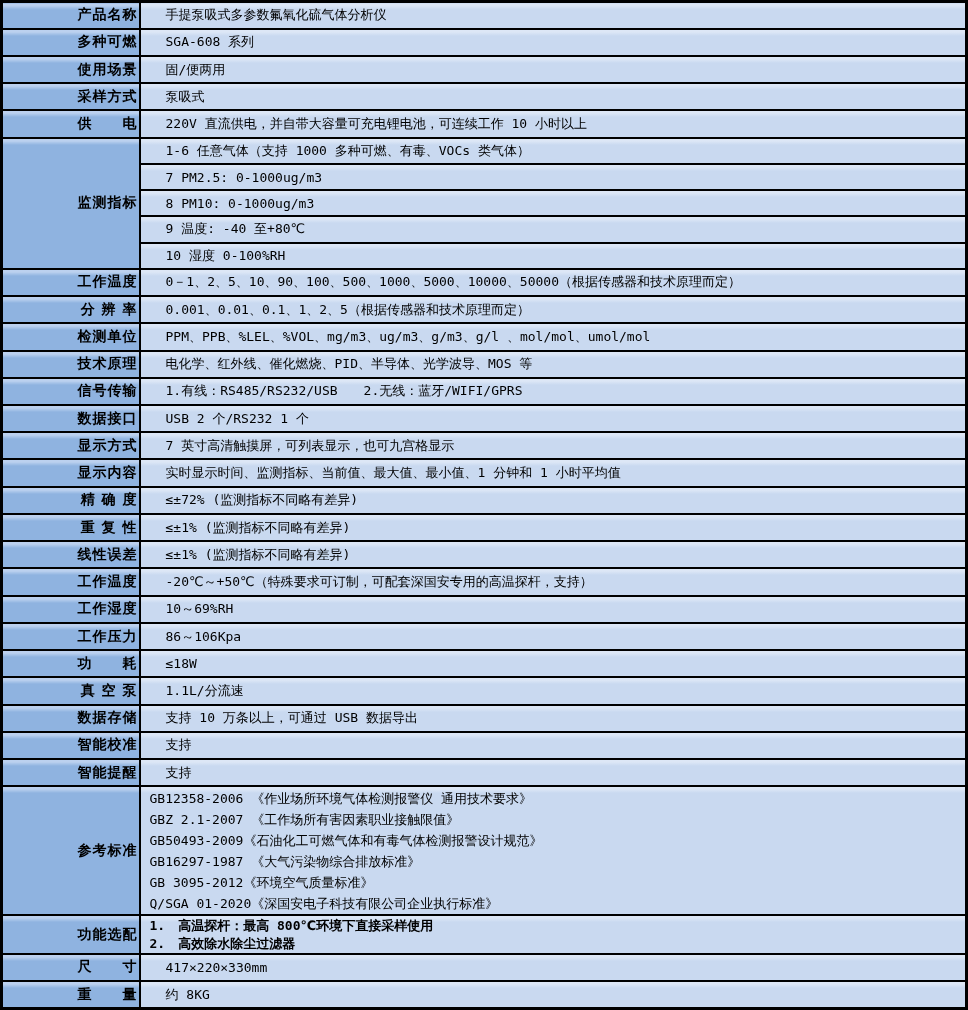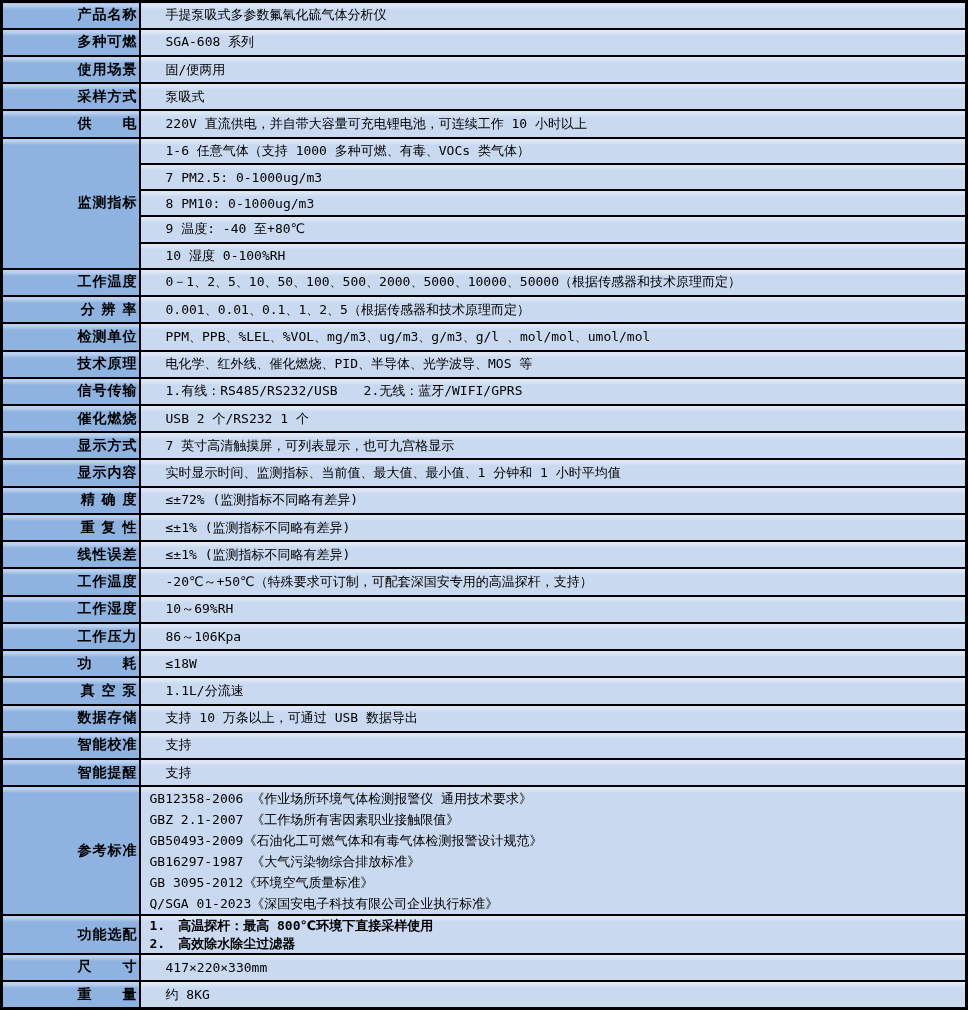--- a/index.html
+++ b/index.html
@@ -88,40 +88,40 @@
   </tr>
   <tr class="h26">
     <td class="val">9 温度: -40 至+80℃</td>
   </tr>
   <tr class="h26">
     <td class="val">10 湿度 0-100%RH</td>
   </tr>
 
   <tr class="h27">
     <td class="lbl">工作温度</td>
-    <td class="val">0－1、2、5、10、50、100、500、2000、5000、10000、50000（根据传感器和技术原理而定）</td>
+    <td class="val">0－1、2、5、10、90、100、500、1000、5000、10000、50000（根据传感器和技术原理而定）</td>
   </tr>
   <tr class="h27">
     <td class="lbl">分 辨 率</td>
     <td class="val">0.001、0.01、0.1、1、2、5（根据传感器和技术原理而定）</td>
   </tr>
   <tr class="h27">
     <td class="lbl">检测单位</td>
     <td class="val">PPM、PPB、%LEL、%VOL、mg/m3、ug/m3、g/m3、g/l 、mol/mol、umol/mol</td>
   </tr>
   <tr class="h27">
     <td class="lbl">技术原理</td>
     <td class="val">电化学、红外线、催化燃烧、PID、半导体、光学波导、MOS 等</td>
   </tr>
   <tr class="h27">
     <td class="lbl">信号传输</td>
     <td class="val">1.有线：RS485/RS232/USB　　2.无线：蓝牙/WIFI/GPRS</td>
   </tr>
   <tr class="h27">
-    <td class="lbl">催化燃烧</td>
+    <td class="lbl">数据接口</td>
     <td class="val">USB 2 个/RS232 1 个</td>
   </tr>
   <tr class="h27">
     <td class="lbl">显示方式</td>
     <td class="val">7 英寸高清触摸屏，可列表显示，也可九宫格显示</td>
   </tr>
   <tr class="h27">
     <td class="lbl">显示内容</td>
     <td class="val">实时显示时间、监测指标、当前值、最大值、最小值、1 分钟和 1 小时平均值</td>
   </tr>
@@ -171,21 +171,21 @@
   </tr>
 
   <tr class="std-row">
     <td class="lbl">参考标准</td>
     <td class="val multi">
       <div>GB12358-2006 《作业场所环境气体检测报警仪 通用技术要求》</div>
       <div>GBZ 2.1-2007 《工作场所有害因素职业接触限值》</div>
       <div>GB50493-2009《石油化工可燃气体和有毒气体检测报警设计规范》</div>
       <div>GB16297-1987 《大气污染物综合排放标准》</div>
       <div>GB 3095-2012《环境空气质量标准》</div>
-      <div>Q/SGA 01-2023《深国安电子科技有限公司企业执行标准》</div>
+      <div>Q/SGA 01-2020《深国安电子科技有限公司企业执行标准》</div>
     </td>
   </tr>
 
   <tr class="opt-row">
     <td class="lbl">功能选配</td>
     <td class="val multi multi-opt">
       <div>1.　高温探杆：最高 800℃环境下直接采样使用</div>
       <div>2.　高效除水除尘过滤器</div>
     </td>
   </tr>

